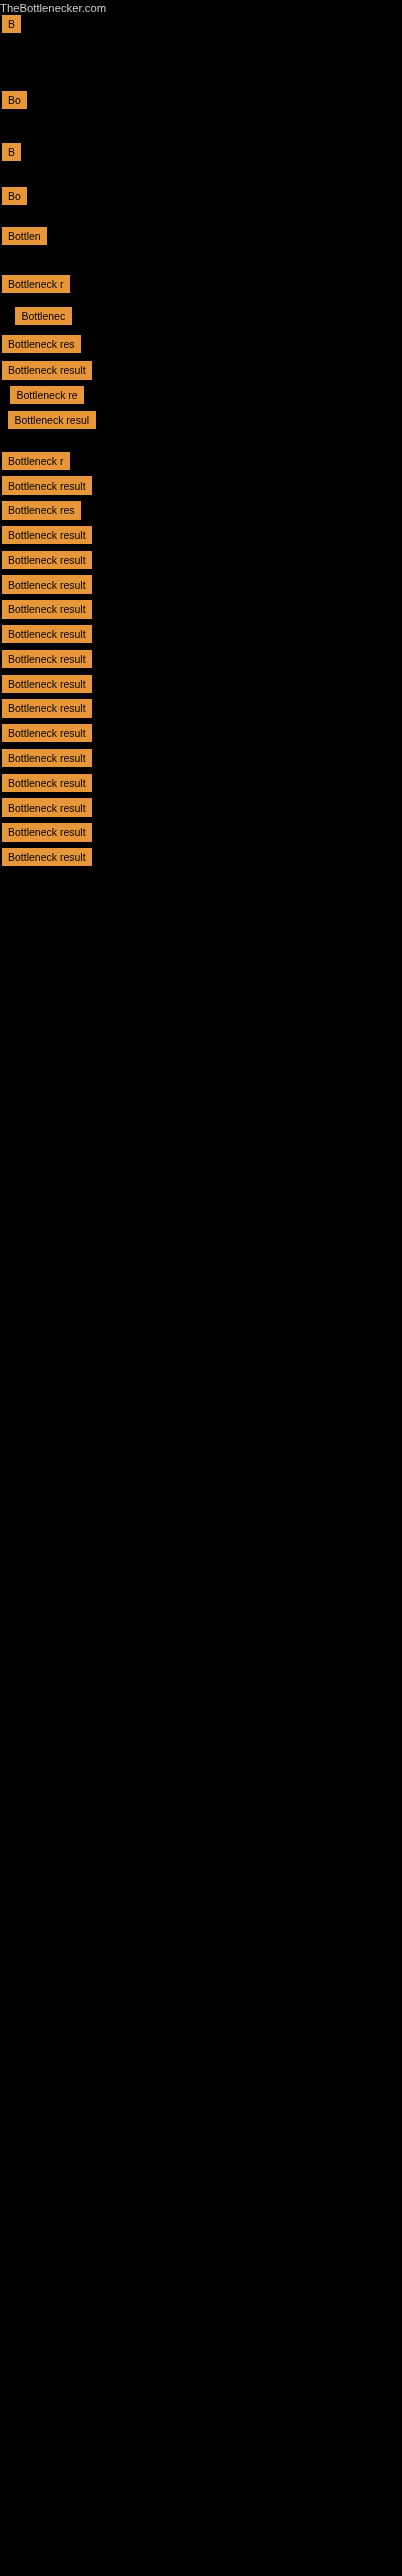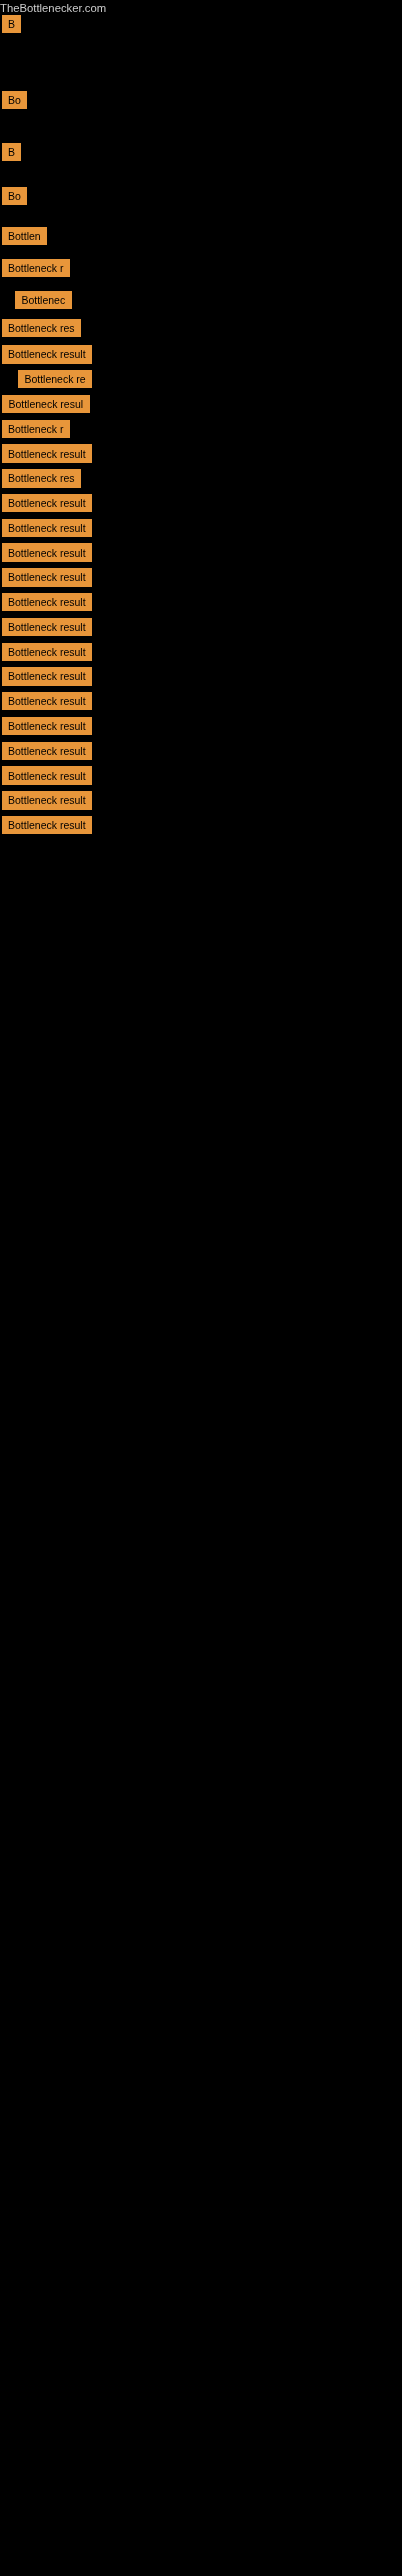--- a/index.html
+++ b/index.html
@@ -40,27 +40,27 @@
 
 <div>
   <span class="site-title">TheBottlenecker.com</span>
 </div>
 
 <div id="items-container">
     <div style="padding-left: 1.6px; margin-bottom: 56px;"><span class="bottleneck-item">B</span></div>
     <div style="padding-left: 1.6px; margin-bottom: 32px;"><span class="bottleneck-item">Bo</span></div>
     <div style="padding-left: 1.6px; margin-bottom: 24px;"><span class="bottleneck-item">B</span></div>
     <div style="padding-left: 1.6px; margin-bottom: 20px;"><span class="bottleneck-item">Bo</span></div>
-    <div style="padding-left: 1.6px; margin-bottom: 12px; text-decoration: underline;"><span class="bottleneck-item">Bottlen</span></div>
+    <div style="padding-left: 1.6px; margin-bottom: 28px; text-decoration: underline;"><span class="bottleneck-item">Bottlen</span></div>
     <div style="padding-left: 1.6px; margin-bottom: 12px;"><span class="bottleneck-item">Bottleneck r</span></div>
     <div style="padding-left: 15px; margin-bottom: 8px;"><span class="bottleneck-item">Bottlenec</span></div>
     <div style="padding-left: 1.6px; margin-bottom: 6.4px;"><span class="bottleneck-item">Bottleneck res</span></div>
     <div style="padding-left: 1.6px; margin-bottom: 4.8px;"><span class="bottleneck-item">Bottleneck result</span></div>
-    <div style="padding-left: 18px; margin-bottom: 4.8px;"><span class="bottleneck-item">Bottleneck re</span></div>
-    <div style="padding-left: 2px; margin-bottom: 5px;"><span class="bottleneck-item">Bottleneck resul</span></div>
+    <div style="padding-left: 10px; margin-bottom: 4.8px;"><span class="bottleneck-item">Bottleneck re</span></div>
+    <div style="padding-left: 8px; margin-bottom: 21px;"><span class="bottleneck-item">Bottleneck resul</span></div>
     <div style="padding-left: 1.6px; margin-bottom: 4.8px;"><span class="bottleneck-item">Bottleneck r</span></div>
     <div style="padding-left: 1.6px; margin-bottom: 4.8px;"><span class="bottleneck-item">Bottleneck result</span></div>
     <div style="padding-left: 1.6px; margin-bottom: 4.8px;"><span class="bottleneck-item">Bottleneck res</span></div>
     <div style="padding-left: 1.6px; margin-bottom: 4.8px;"><span class="bottleneck-item">Bottleneck result</span></div>
     <div style="padding-left: 1.6px; margin-bottom: 4.8px;"><span class="bottleneck-item">Bottleneck result</span></div>
     <div style="padding-left: 1.6px; margin-bottom: 4.8px;"><span class="bottleneck-item">Bottleneck result</span></div>
     <div style="padding-left: 1.6px; margin-bottom: 4.8px;"><span class="bottleneck-item">Bottleneck result</span></div>
     <div style="padding-left: 1.6px; margin-bottom: 4.8px;"><span class="bottleneck-item">Bottleneck result</span></div>
     <div style="padding-left: 1.6px; margin-bottom: 4.8px;"><span class="bottleneck-item">Bottleneck result</span></div>
     <div style="padding-left: 1.6px; margin-bottom: 4.8px;"><span class="bottleneck-item">Bottleneck result</span></div>

